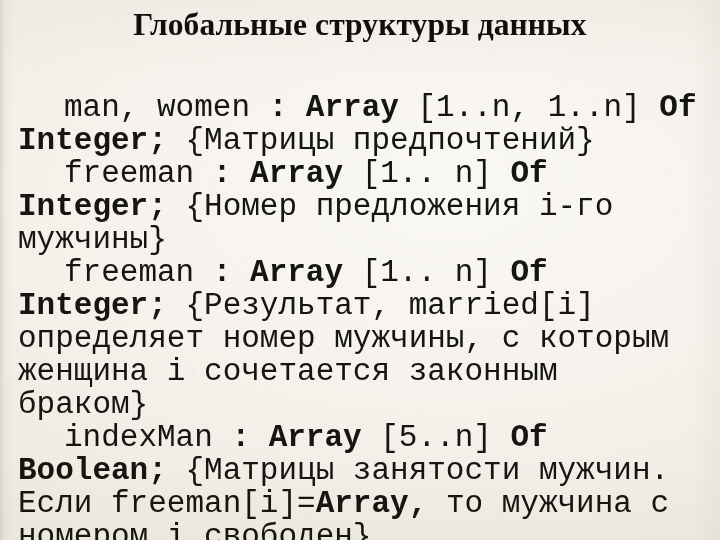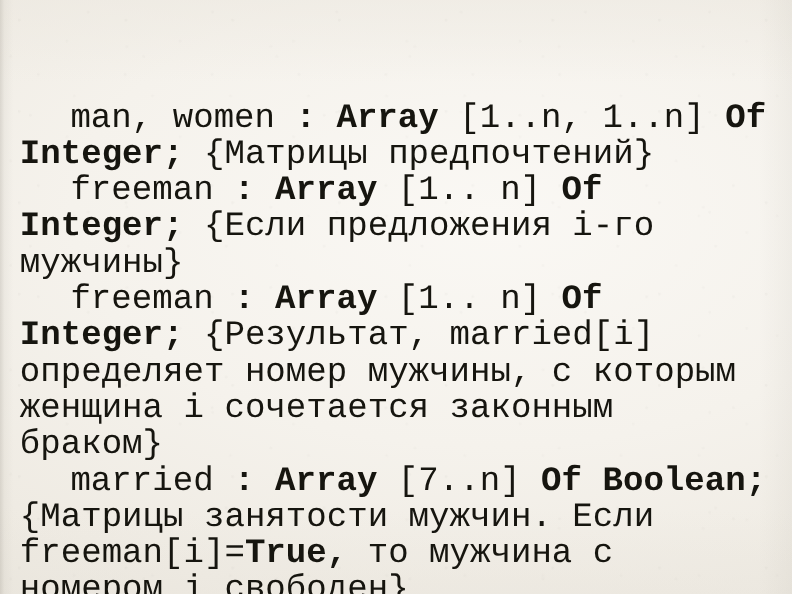--- a/index.html
+++ b/index.html
@@ -107,26 +107,27 @@
 
   .para .kw {
     font-weight: bold;
   }
 </style>
 </head>
 <body>
 
 <div class="slide">
 
+  <div class="slide-title">Глобальные структуры данных</div>
 
   <div class="body-block">
 
     <p class="para"><span>man, women</span><b class="kw"> : </b><b class="kw">Array</b><span> [1..n, 1..n] </span><b class="kw">Of Integer;</b><span> {Матрицы предпочтений}</span></p>
 
-    <p class="para"><span>freeman</span><b class="kw"> : </b><b class="kw">Array</b><span> [1.. n] </span><b class="kw">Of Integer;</b><span> {Если предложения i-го мужчины}</span></p>
+    <p class="para"><span>freeman</span><b class="kw"> : </b><b class="kw">Array</b><span> [1.. n] </span><b class="kw">Of Integer;</b><span> {Номер предложения i-го мужчины}</span></p>
 
     <p class="para"><span>freeman</span><b class="kw"> : </b><b class="kw">Array</b><span> [1.. n] </span><b class="kw">Of Integer;</b><span> {Результат, married[i] определяет номер мужчины, с которым женщина i сочетается законным браком}</span></p>
 
-    <p class="para"><span>married</span><b class="kw"> : </b><b class="kw">Array</b><span> [7..n] </span><b class="kw">Of Boolean;</b><span> {Матрицы занятости мужчин. Если freeman[i]=</span><b class="kw">True,</b><span> то мужчина с номером i свободен}</span></p>
+    <p class="para"><span>indexMan</span><b class="kw"> : </b><b class="kw">Array</b><span> [5..n] </span><b class="kw">Of Boolean;</b><span> {Матрицы занятости мужчин. Если freeman[i]=</span><b class="kw">Array,</b><span> то мужчина с номером i свободен}</span></p>
 
   </div>
 
 </div>
 
 </body></html>

